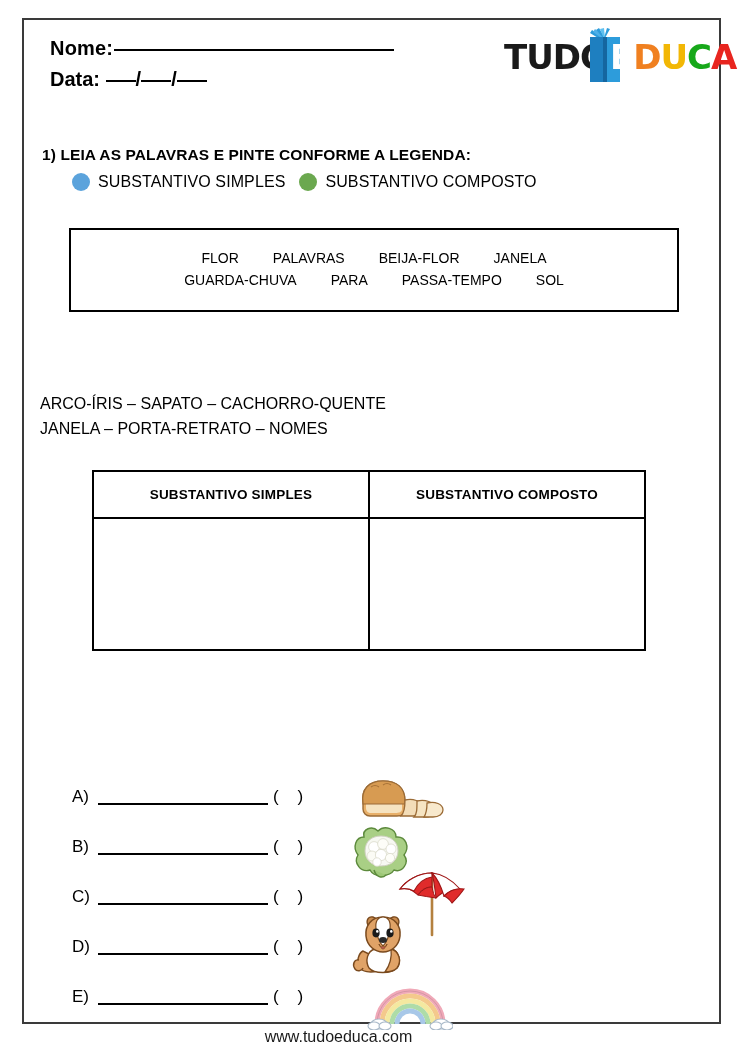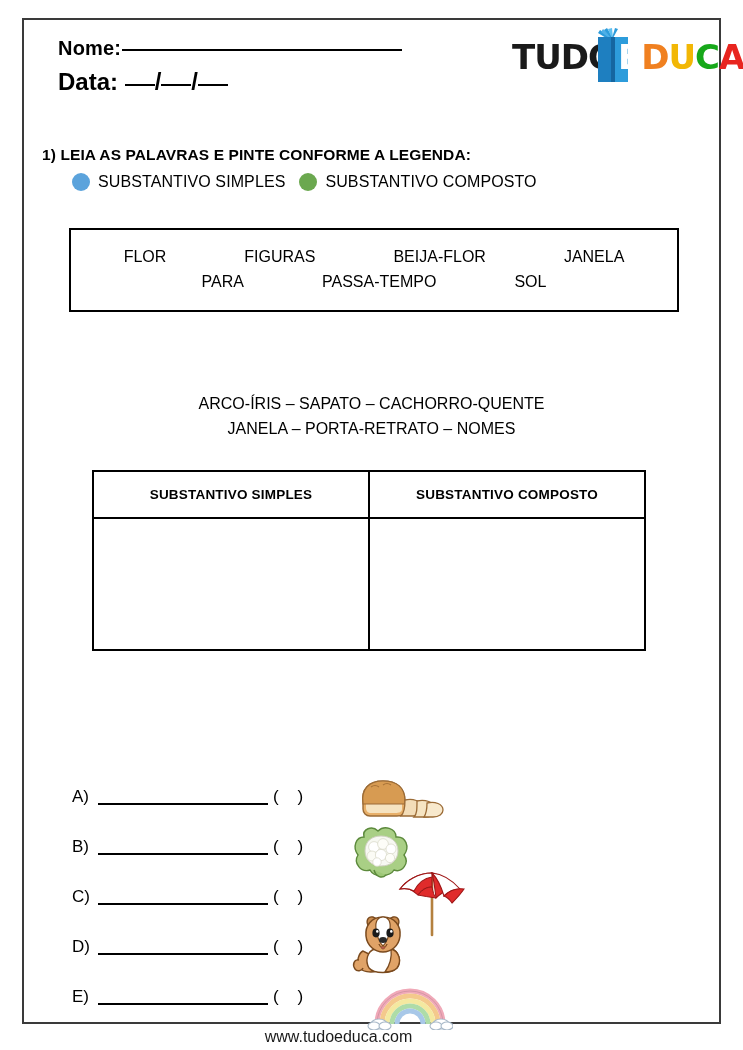--- a/index.html
+++ b/index.html
@@ -23,21 +23,21 @@
     width: 699px;
     height: 1006px;
     border: 2px solid #3a3a3a;
     box-sizing: border-box;
     background: #ffffff;
   }
 
   
   .header {
     position: absolute;
-    left: 16px; top: 0;
+    left: 8px; top: 0;
     width: 100%;
     height: 90px;
   }
   .name-line {
     position: absolute;
     left: 18px;
     top: 17px;
     font-size: 20px;
     font-weight: bold;
     letter-spacing: .2px;
@@ -47,21 +47,21 @@
     display: inline-block;
     width: 280px;
     border-bottom: 2px solid #000;
     margin-left: 1px;
     vertical-align: 4px;
   }
   .data-line {
     position: absolute;
     left: 18px;
     top: 48px;
-    font-size: 24px;
+    font-size: 20px;
     font-weight: bold;
     white-space: nowrap;
   }
   .data-line .slot {
     display: inline-block;
     width: 30px;
     border-bottom: 2px solid #000;
     vertical-align: 4px;
   }
 
@@ -144,38 +144,38 @@
     border: 2px solid #000;
     box-sizing: border-box;
     display: flex;
     flex-direction: column;
     justify-content: center;
     align-items: center;
   }
   .word-row {
     display: flex;
     justify-content: center;
-    font-size: 16px;
+    font-size: 14px;
     line-height: 1.55;
     white-space: nowrap;
-    gap: 44px;
   }
   .word-row .w { margin: 0 17px; }
 
   
   #q2-head { left: 18px; top: 336px; }
 
   .word-bank {
     position: absolute;
     left: 0;
     top: 372px;
     width: 100%;
-    text-align: center;
+    text-align: left;
     font-size: 16px;
     line-height: 1.55;
+    padding-left: 16px;
   }
   .word-bank div { white-space: nowrap; }
 
   .class-table {
     position: absolute;
     left: 68px;
     top: 450px;
     width: 554px;
     border-collapse: collapse;
     table-layout: fixed;
@@ -281,25 +281,26 @@
   <div class="legend">
     <span class="dot" id="legend-dot-0" style="background: rgb(91, 163, 220);"></span>
     <span class="lbl">SUBSTANTIVO SIMPLES</span>
     <span class="dot" id="legend-dot-1" style="background: rgb(107, 168, 79);"></span>
     <span class="lbl">SUBSTANTIVO COMPOSTO</span>
   </div>
 
   <div class="word-box">
     <div class="word-row">
       <span class="w">FLOR</span>
-      <span class="w">FIGURAS</span>
+      <span class="w">PALAVRAS</span>
       <span class="w">BEIJA-FLOR</span>
       <span class="w">JANELA</span>
     </div>
     <div class="word-row">
+      <span class="w">GUARDA-CHUVA</span>
       <span class="w">PARA</span>
       <span class="w">PASSA-TEMPO</span>
       <span class="w">SOL</span>
     </div>
   </div>
 
 
   <div class="word-bank">
     <div>ARCO-ÍRIS – SAPATO – CACHORRO-QUENTE</div>
     <div>JANELA – PORTA-RETRATO – NOMES</div>

